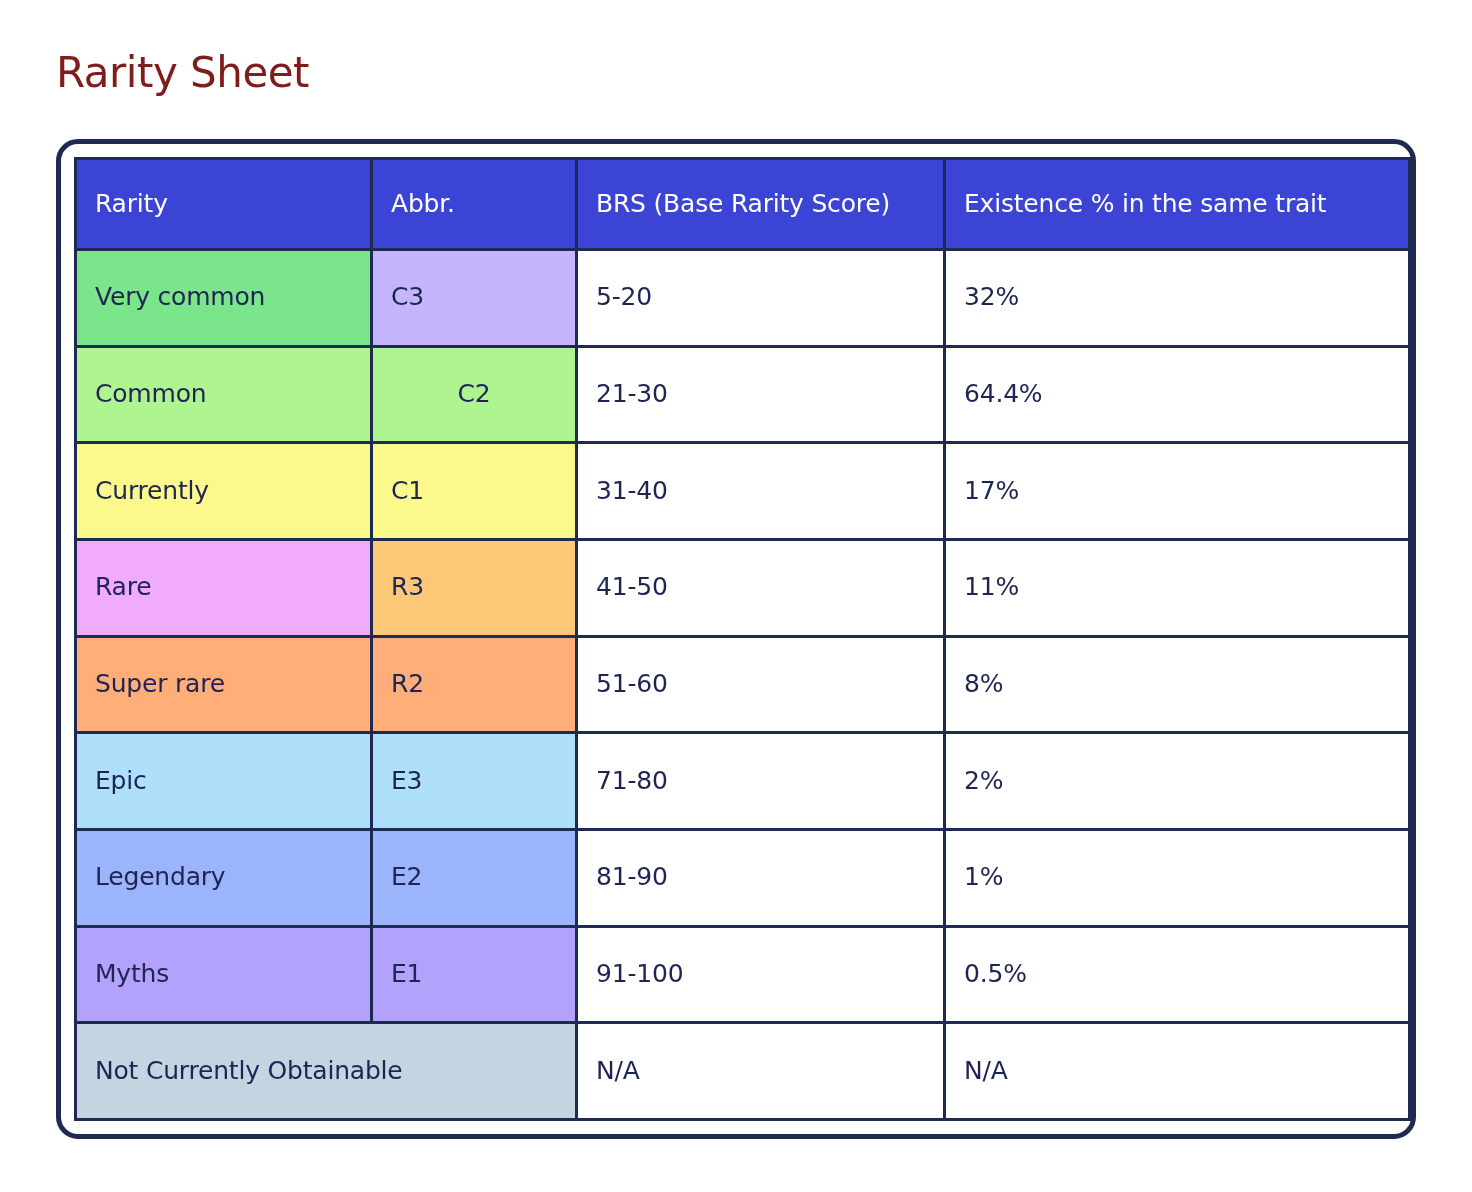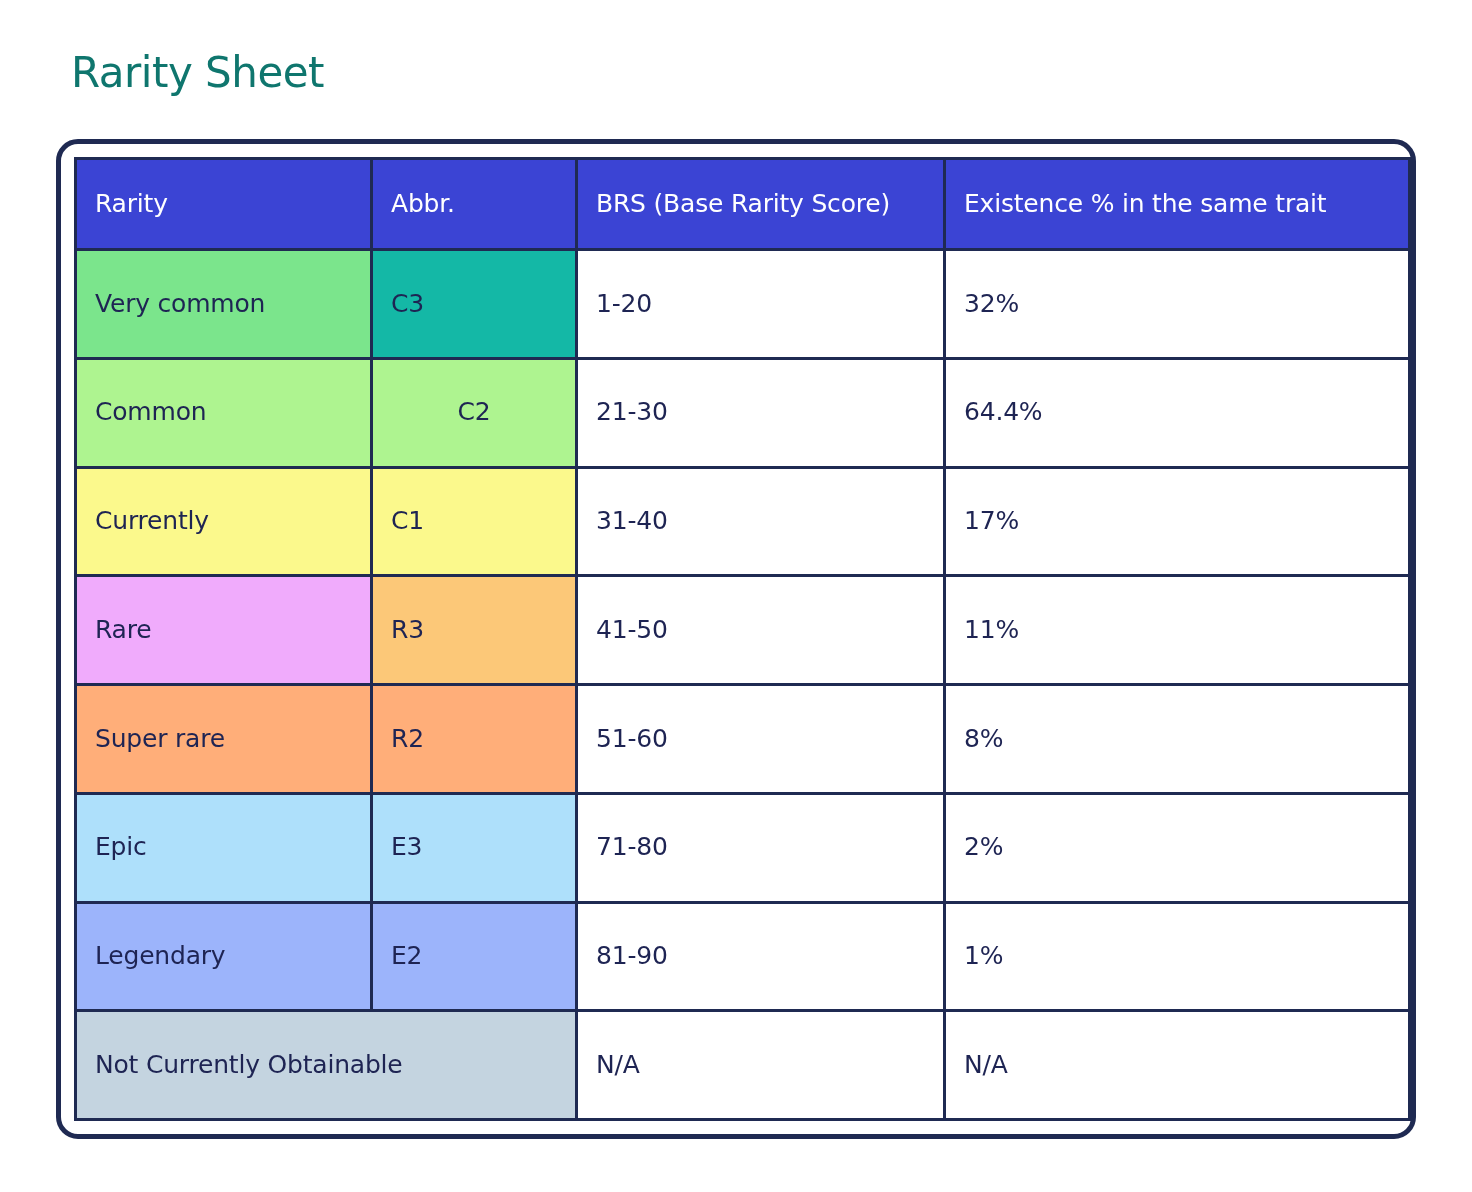--- a/index.html
+++ b/index.html
@@ -14,26 +14,26 @@
     overflow: hidden;
   }
   .page {
     position: relative;
     width: 1472px;
     height: 1192px;
     box-sizing: border-box;
   }
   .page-title {
     position: absolute;
-    left: 71px;
+    left: 56px;
     top: 48px;
     font-size: 42px;
     font-weight: 400;
     letter-spacing: -0.5px;
-    color: #0f766e;
+    color: #7f1d1d;
     font-family: "DejaVu Sans", "Liberation Sans", sans-serif;
     white-space: nowrap;
   }
   .card {
     position: absolute;
     left: 56px;
     top: 139px;
     width: 1360px;
     height: 1000px;
     box-sizing: border-box;
@@ -98,22 +98,22 @@
         <tr>
           <th>Rarity</th>
           <th>Abbr.</th>
           <th>BRS (Base Rarity Score)</th>
           <th>Existence % in the same trait</th>
         </tr>
       </thead>
       <tbody id="table-body">
           <tr>
             <td style="background: rgb(123, 229, 140);">Very common</td>
-            <td style="background: #14b8a6;">C3</td>
-            <td class="cell-plain">1-20</td>
+            <td style="background: #c4b5fd;">C3</td>
+            <td class="cell-plain">5-20</td>
             <td class="cell-plain">32%</td>
           </tr>
           <tr>
             <td style="background: rgb(174, 244, 144);">Common</td>
             <td style="background: rgb(174, 244, 144); text-align: center;">C2</td>
             <td class="cell-plain">21-30</td>
             <td class="cell-plain">64.4%</td>
           </tr>
           <tr>
             <td style="background: rgb(251, 249, 140);">Currently</td>
@@ -139,20 +139,26 @@
             <td class="cell-plain">71-80</td>
             <td class="cell-plain">2%</td>
           </tr>
           <tr>
             <td style="background: rgb(156, 180, 251);">Legendary</td>
             <td style="background: rgb(156, 180, 251);">E2</td>
             <td class="cell-plain">81-90</td>
             <td class="cell-plain">1%</td>
           </tr>
           <tr>
+            <td style="background: rgb(179, 162, 251);">Myths</td>
+            <td style="background: rgb(179, 162, 251);">E1</td>
+            <td class="cell-plain">91-100</td>
+            <td class="cell-plain">0.5%</td>
+          </tr>
+          <tr>
             <td colspan="2" style="background: rgb(196, 212, 224);">Not Currently Obtainable</td>
             <td class="cell-plain">N/A</td>
             <td class="cell-plain">N/A</td>
           </tr>
         </tbody>
     </table>
   </div>
 
 </div>
 

